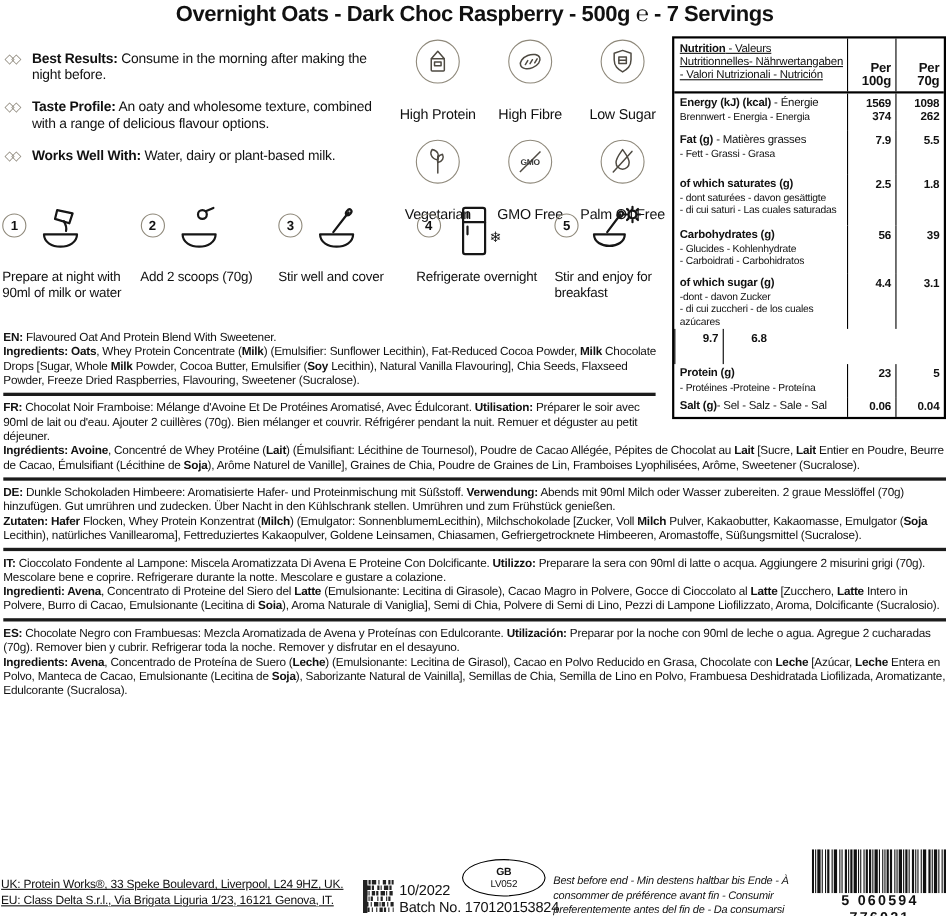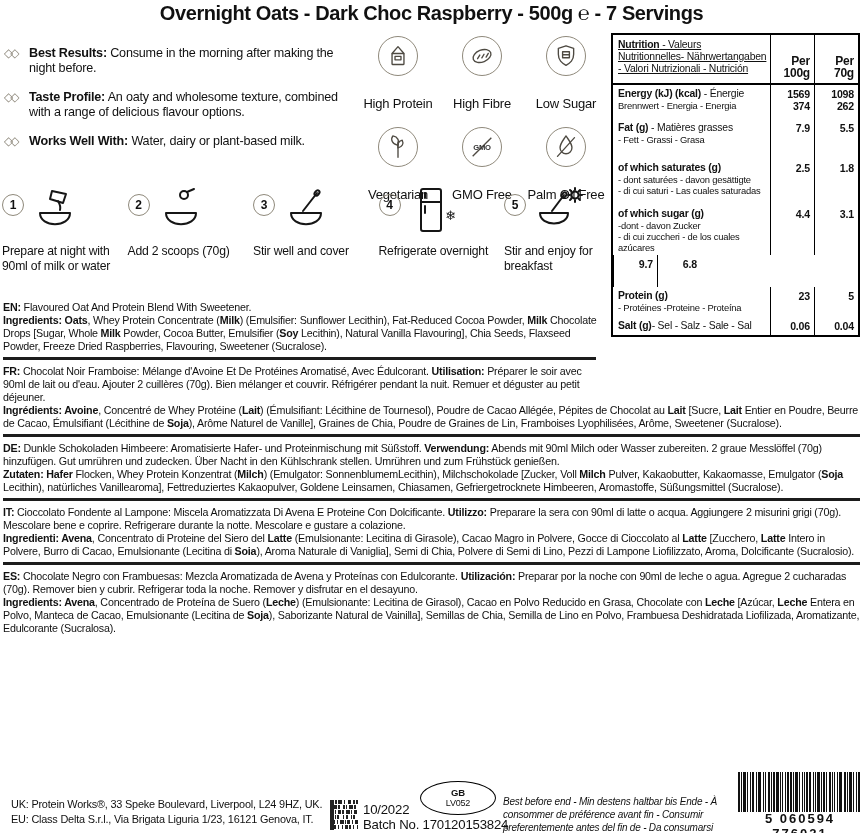--- a/index.html
+++ b/index.html
@@ -57,21 +57,21 @@
 
   
   .langs { position:absolute; left:3px; top:301px; width:857px;
     font-size:10.7px; line-height:13px; }
   .tbl-spacer { float:right; width:262px; height:80px; }
   .lang-block { margin-bottom:2px; }
   .sep { border-top:3px solid #1c1c1c; margin:4px 0 5px 0; }
   .sep.short { width:calc(100% - 264px); }
 
   
-  .address { position:absolute; left:11px; top:797px; font-size:10.9px; line-height:14.5px; }
+  .address { position:absolute; left:1px; top:797px; font-size:10.9px; line-height:14.5px;text-decoration:underline; }
   .datamatrix { position:absolute; left:330px; top:800px; }
   .batch { position:absolute; left:363px; top:802px; font-size:13.2px; font-weight:400; line-height:15px; }
   .oval { position:absolute; left:420px; top:781px; width:76px; height:34px;
     border:1.5px solid #000; border-radius:50%; text-align:center;
     display:flex; flex-direction:column; justify-content:center; line-height:10px; }
   .oval .l1 { font-size:9.5px; font-weight:700; }
   .oval .l2 { font-size:9px; }
   .bbe { position:absolute; left:503px; top:795px; width:234px; font-size:10px; line-height:13px;font-style:italic; }
   .barcode { position:absolute; left:738px; top:772px; width:124px; text-align:center; }
   .barcode-digits { font-size:13px; font-weight:700; letter-spacing:2px; margin-top:-1px; }
@@ -278,20 +278,33 @@
           <div class="nut-sub">- dont saturées - davon gesättigte</div>
           <div class="nut-sub">- di cui saturi - Las cuales saturadas</div>
         </div>
       <div class="nut-val">
           <div>2.5</div>
         </div>
       <div class="nut-val">
           <div>1.8</div>
         </div>
     </div>
+    <div class="nut-row rh3">
+      <div class="nut-name">
+          <div class="nut-main"><b>Carbohydrates (g)</b></div>
+          <div class="nut-sub">- Glucides - Kohlenhydrate</div>
+          <div class="nut-sub">- Carboidrati - Carbohidratos</div>
+        </div>
+      <div class="nut-val">
+          <div>56</div>
+        </div>
+      <div class="nut-val">
+          <div>39</div>
+        </div>
+    </div>
     <div class="nut-row rh4">
       <div class="nut-name">
           <div class="nut-main"><b>of which sugar (g)</b></div>
           <div class="nut-sub">-dont - davon Zucker</div>
           <div class="nut-sub">- di cui zuccheri - de los cuales azúcares</div>
         </div>
       <div class="nut-val">
           <div>4.4</div>
         </div>
       <div class="nut-val">

